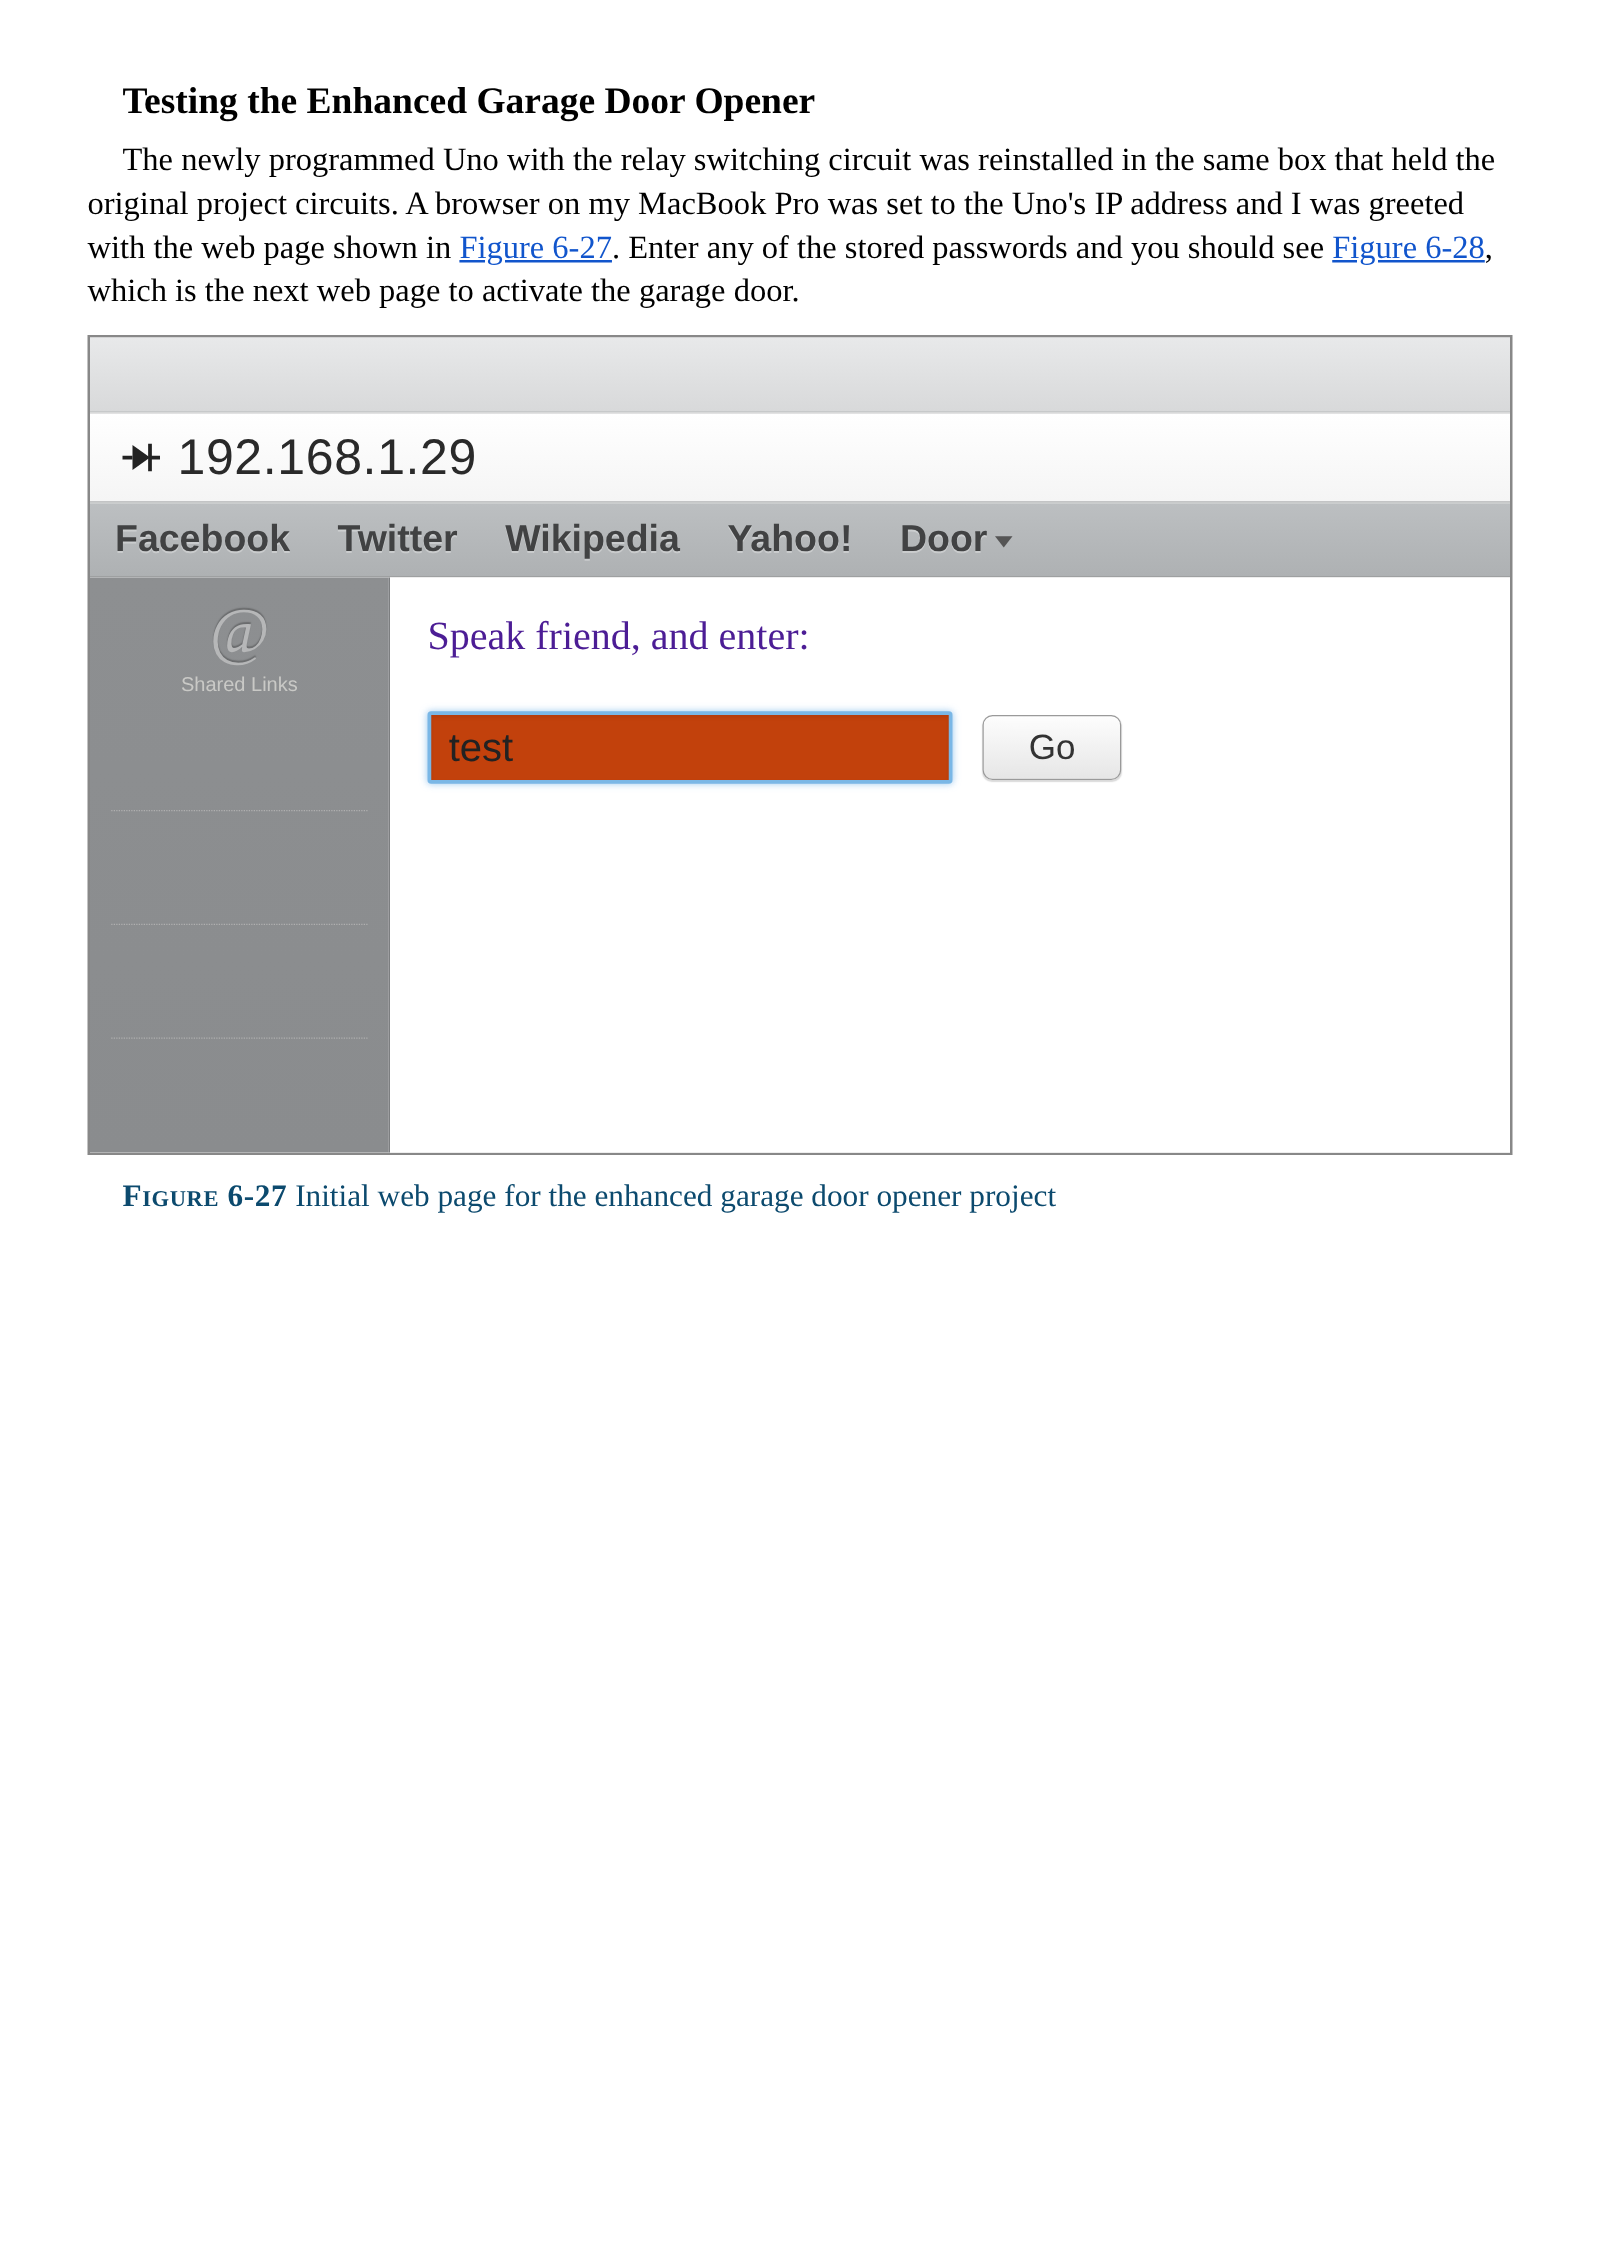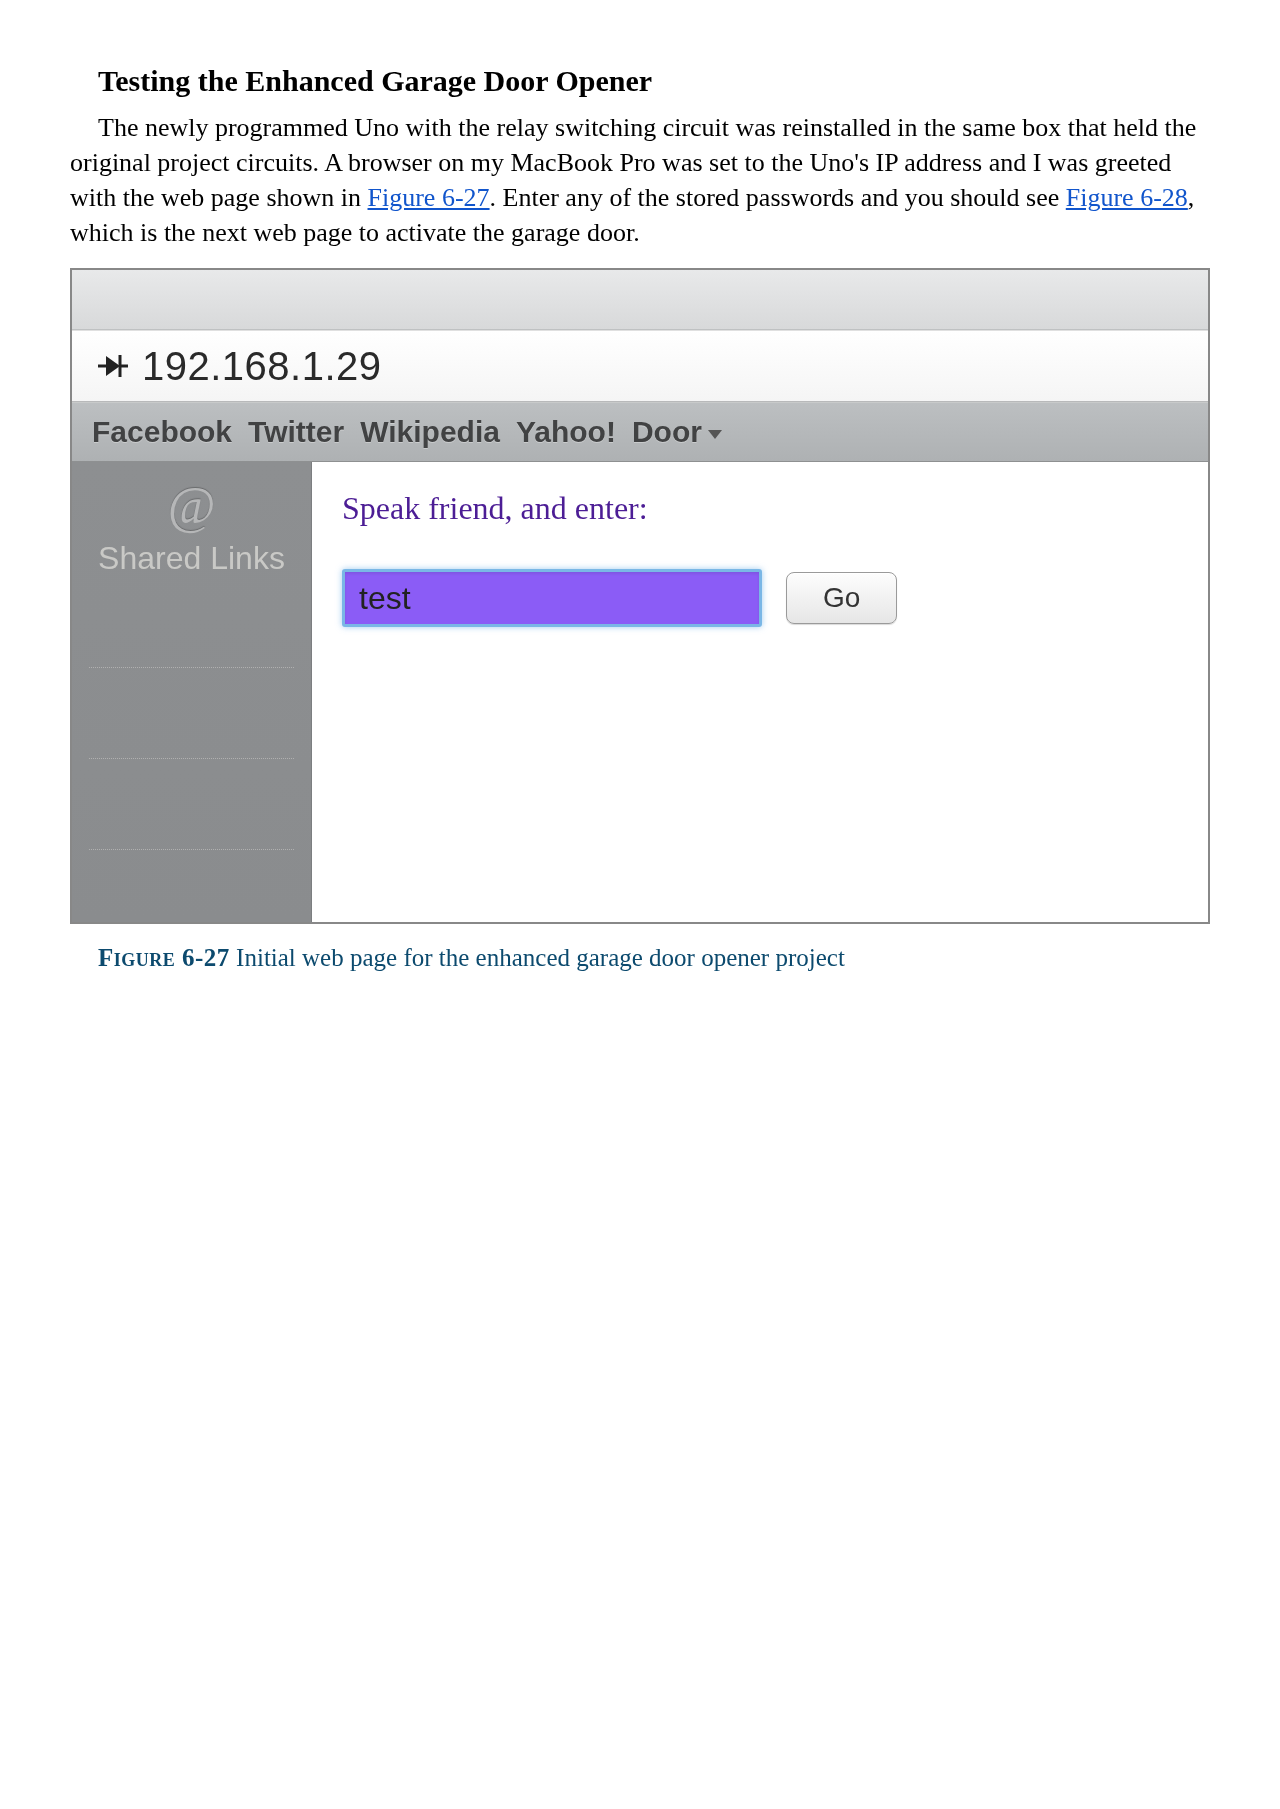--- a/index.html
+++ b/index.html
@@ -63,21 +63,21 @@
   }
   .diode-icon svg { width: 34px; height: 34px; display: block; }
   .bookmark-bar {
     height: 60px;
     background: linear-gradient(#bcbfc1, #aeb1b3);
     border-top: 1px solid #c8caca;
     border-bottom: 1px solid #8e9091;
     display: flex;
     align-items: center;
     padding: 0 20px;
-    gap: 16px;
+    gap: 38px;
     font-family: 'Lucida Grande', Arial, sans-serif;
     font-size: 30px;
     font-weight: 600;
     color: #414243;
     text-shadow: 0 1px 0 rgba(255,255,255,0.3);
   }
   .bookmark-item { cursor: pointer; white-space: nowrap; }
   .bookmark-item .caret {
     display: inline-block;
     margin-left: 6px;
@@ -106,21 +106,21 @@
   .at-icon {
     font-size: 52px;
     color: #b6b7b8;
     font-family: Georgia, serif;
     font-style: italic;
     line-height: 1;
     text-shadow: 0 -1px 1px rgba(0,0,0,0.25);
   }
   .sidebar-label {
     margin-top: 8px;
-    font-size: 32px;
+    font-size: 16px;
     color: #c9c9c6;
     font-weight: 500;
   }
   .sidebar-sep {
     width: 86%;
     height: 1px;
     margin-top: 90px;
     border-top: 1px dotted #b0b0b0;
   }
   .page-area {
@@ -142,21 +142,21 @@
   .text-input {
     width: 420px;
     height: 58px;
     border: 3px solid #7ab7e6;
     border-radius: 3px;
     box-shadow: 0 0 6px rgba(100,170,230,0.6), inset 0 2px 3px rgba(0,0,0,0.08);
     font-family: 'Lucida Grande', Arial, sans-serif;
     font-size: 32px;
     padding: 0 14px;
     color: #222;
-    background: #8b5cf6;
+    background: #c2410c;
     outline: none;
   }
   .go-btn {
     height: 52px;
     min-width: 78px;
     padding: 0 36px;
     border: 1px solid #9a9a9a;
     border-radius: 8px;
     background: linear-gradient(#fdfdfd, #e6e6e6);
     font-family: 'Lucida Grande', Arial, sans-serif;

